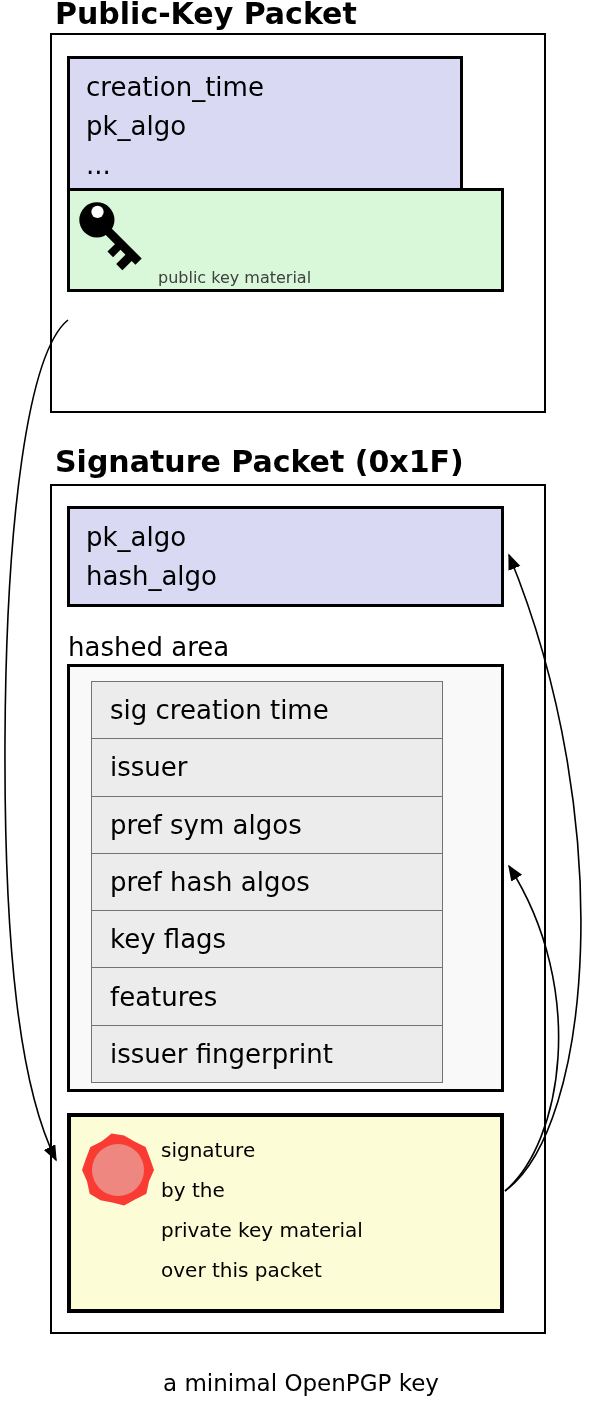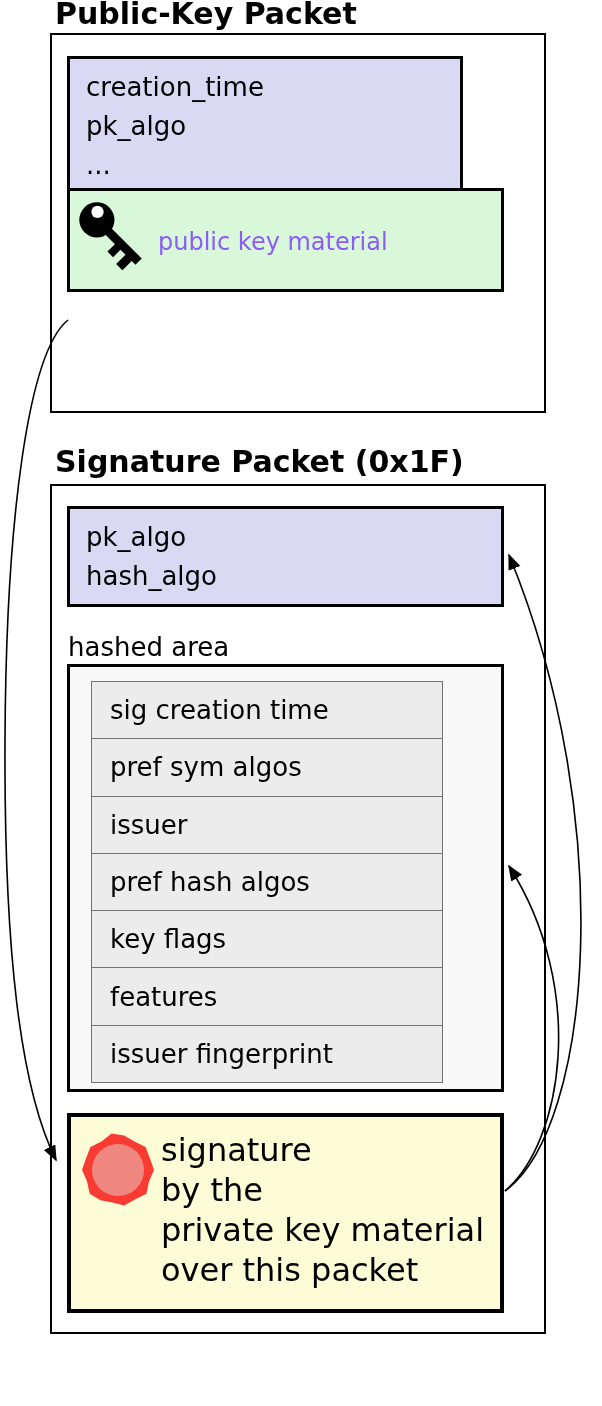--- a/index.html
+++ b/index.html
@@ -7,29 +7,29 @@
     position:relative;width:602px;height:1406px;background:#fff;overflow:hidden;
     font-family:"DejaVu Sans","Liberation Sans",sans-serif;color:#000;
   }
   .abs{position:absolute;}
   .title{font-weight:bold;font-size:30px;line-height:32px;white-space:nowrap;}
   .outer-box{border:2px solid #000;background:#fff;box-sizing:border-box;}
   .field-box{border:3px solid #000;box-sizing:border-box;}
   .hdr-fill{background:#d9d9f3;}
   .body-text{font-size:26px;line-height:39px;white-space:nowrap;}
   .key-box{background:#d9f7d9;}
-  .key-label{color:#8b5cf6;font-size:24px;white-space:nowrap;}
+  .key-label{color:#404040;font-size:16px;white-space:nowrap;margin-top:40px;}
   .hashed-label{font-size:26px;line-height:30px;white-space:nowrap;}
   .hashed-box{background:#f9f9f9;border:3px solid #000;box-sizing:border-box;}
   .rows{border:1px solid #737373;box-sizing:border-box;display:flex;flex-direction:column;background:#ececec;justify-content:center;}
   .row{flex:1;display:flex;align-items:center;padding-left:18px;font-size:26px;
        border-bottom:1px solid #737373;box-sizing:border-box;background:#ececec;white-space:nowrap;}
   .row:last-child{border-bottom:none;}
   .sig-box{background:#fcfcd6;border:4px solid #000;box-sizing:border-box;}
-  .sig-text{font-size:32px;line-height:40px;}
+  .sig-text{font-size:20px;line-height:40px;}
   .sig-text div{white-space:nowrap;}
   .caption{width:602px;text-align:center;font-size:23px;}
   svg.overlay{pointer-events:none;}
 </style>
 </head>
 <body>
 
 <div class="stage">
 
   <div class="abs title" style="left:55px;top:-2px;">Public-Key Packet</div>
@@ -62,42 +62,43 @@
   <div class="abs field-box hdr-fill" style="left:67px;top:506px;width:437px;height:101px;padding:9px 0 0 16px;">
     <div class="body-text">pk_algo</div>
     <div class="body-text">hash_algo</div>
   </div>
 
   <div class="abs hashed-label" style="left:68px;top:632px;text-align:center;">hashed area</div>
 
   <div class="abs hashed-box" style="left:67px;top:664px;width:437px;height:428px;">
     <div class="abs rows" style="left:21px;top:14px;width:352px;height:402px;">
       <div class="row">sig creation time</div>
+      <div class="row">issuer</div>
       <div class="row">pref sym algos</div>
-      <div class="row">issuer</div>
       <div class="row">pref hash algos</div>
       <div class="row">key flags</div>
       <div class="row">features</div>
       <div class="row">issuer fingerprint</div>
     </div>
   </div>
 
   <div class="abs sig-box" style="left:67px;top:1113px;width:437px;height:200px;">
     <svg class="abs" style="left:5px;top:11px;" width="84" height="84" viewBox="0 0 84 84">
       <polygon fill="#f93b33" points="78,42 73,53.3 70.4,65.8 59,71.6 48.1,77.4 36.3,74.5 24.5,72.3 13.7,65.8 11,53.3 6,42 10,30.4 14.4,18.9 25.5,13.4 35.6,5.6 48.1,7.5 58.5,13.4 69.6,18.9 74,30.4"></polygon>
       <circle cx="42" cy="42" r="26" fill="#ef8781"></circle>
     </svg>
     <div class="abs sig-text" style="left:90px;top:13px;">
       <div>signature</div>
       <div>by the</div>
       <div>private key material</div>
       <div>over this packet</div>
     </div>
   </div>
 
+  <div class="abs caption" style="left:0;top:1370px;">a minimal OpenPGP key</div>
 
   <svg class="abs overlay" style="left:0;top:0;" width="602" height="1406" viewBox="0 0 602 1406">
     <defs>
       <marker id="arr" markerWidth="12" markerHeight="10" refX="9" refY="4" orient="auto">
         <path d="M0,0 L10,4 L0,8 z" fill="#000"></path>
       </marker>
     </defs>
 
     <path d="M 68 320 C 28 352, 6 520, 5 740 C 4 950, 20 1088, 56 1160" fill="none" stroke="#000" stroke-width="1.6" marker-end="url(#arr)"></path>
 

